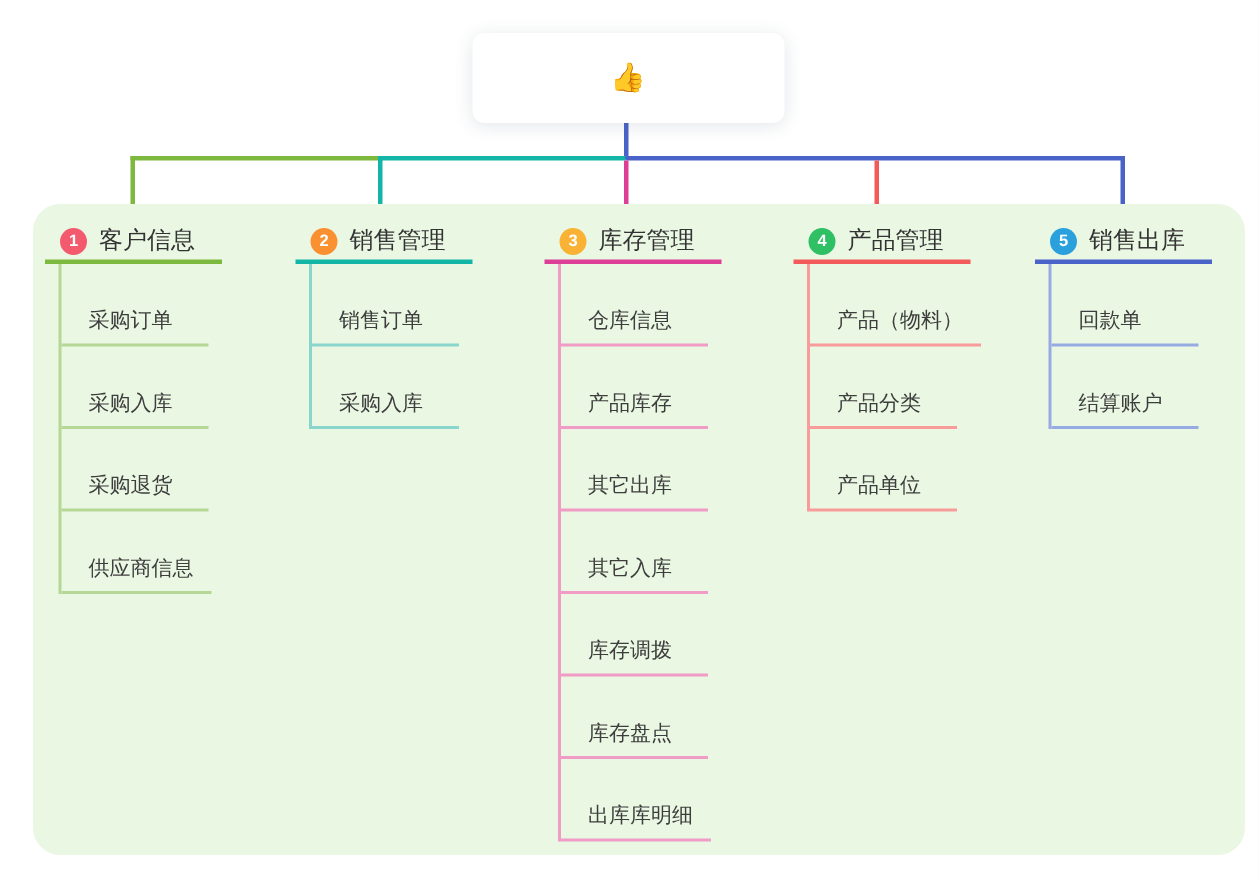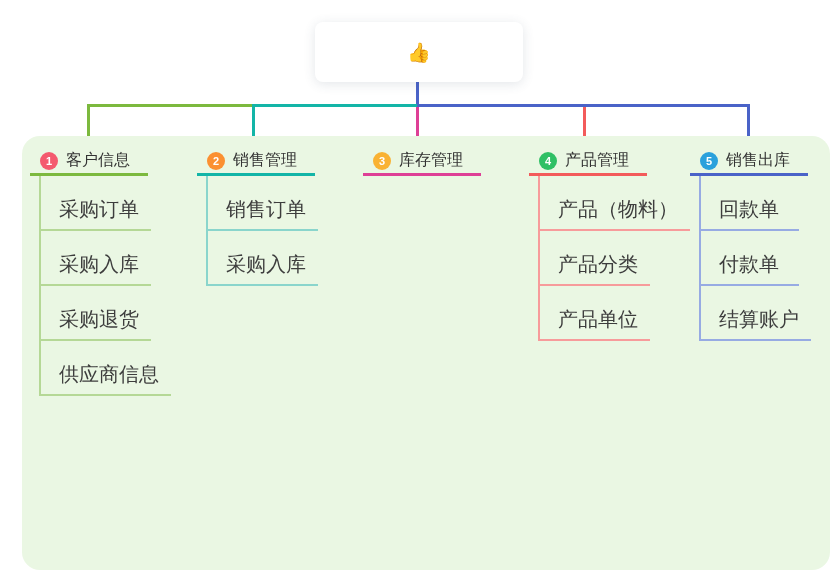--- a/index.html
+++ b/index.html
@@ -85,21 +85,21 @@
     border-left: 2px solid var(--light);
   }
   .child {
     box-sizing: border-box;
     height: 55px;
     width: max-content;
     min-width: 98px;
     display: flex; align-items: flex-end;
     padding: 0 12px 6px 18px;
     border-bottom: 2px solid var(--light);
-    font-size: 20px; color: #3d3d3d;
+    font-size: 14px; color: #3d3d3d;
     white-space: nowrap;
     cursor: default;
   }
 </style>
 </head>
 <body>
 
 <div class="canvas">
 
   <div class="line root-drop"></div>
@@ -140,20 +140,29 @@
       <div class="child">销售订单</div>
       <div class="child">采购入库</div>
     </div>
   </div>
 
   <div class="branch b3">
     <div class="branch-title">
       <span class="badge">3</span>
       <span>库存管理</span>
     </div>
+    <div class="children">
+      <div class="child">仓库信息</div>
+      <div class="child">产品库存</div>
+      <div class="child">其它出库</div>
+      <div class="child">其它入库</div>
+      <div class="child">库存调拨</div>
+      <div class="child">库存盘点</div>
+      <div class="child">出库库明细</div>
+    </div>
   </div>
 
   <div class="branch b4">
     <div class="branch-title">
       <span class="badge">4</span>
       <span>产品管理</span>
     </div>
     <div class="children">
       <div class="child">产品（物料）</div>
       <div class="child">产品分类</div>
@@ -161,18 +170,17 @@
     </div>
   </div>
 
   <div class="branch b5">
     <div class="branch-title">
       <span class="badge">5</span>
       <span>销售出库</span>
     </div>
     <div class="children">
       <div class="child">回款单</div>
-      <div class="child">付款单</div>
       <div class="child">结算账户</div>
     </div>
   </div>
 
 </div>
 
 </body></html>

